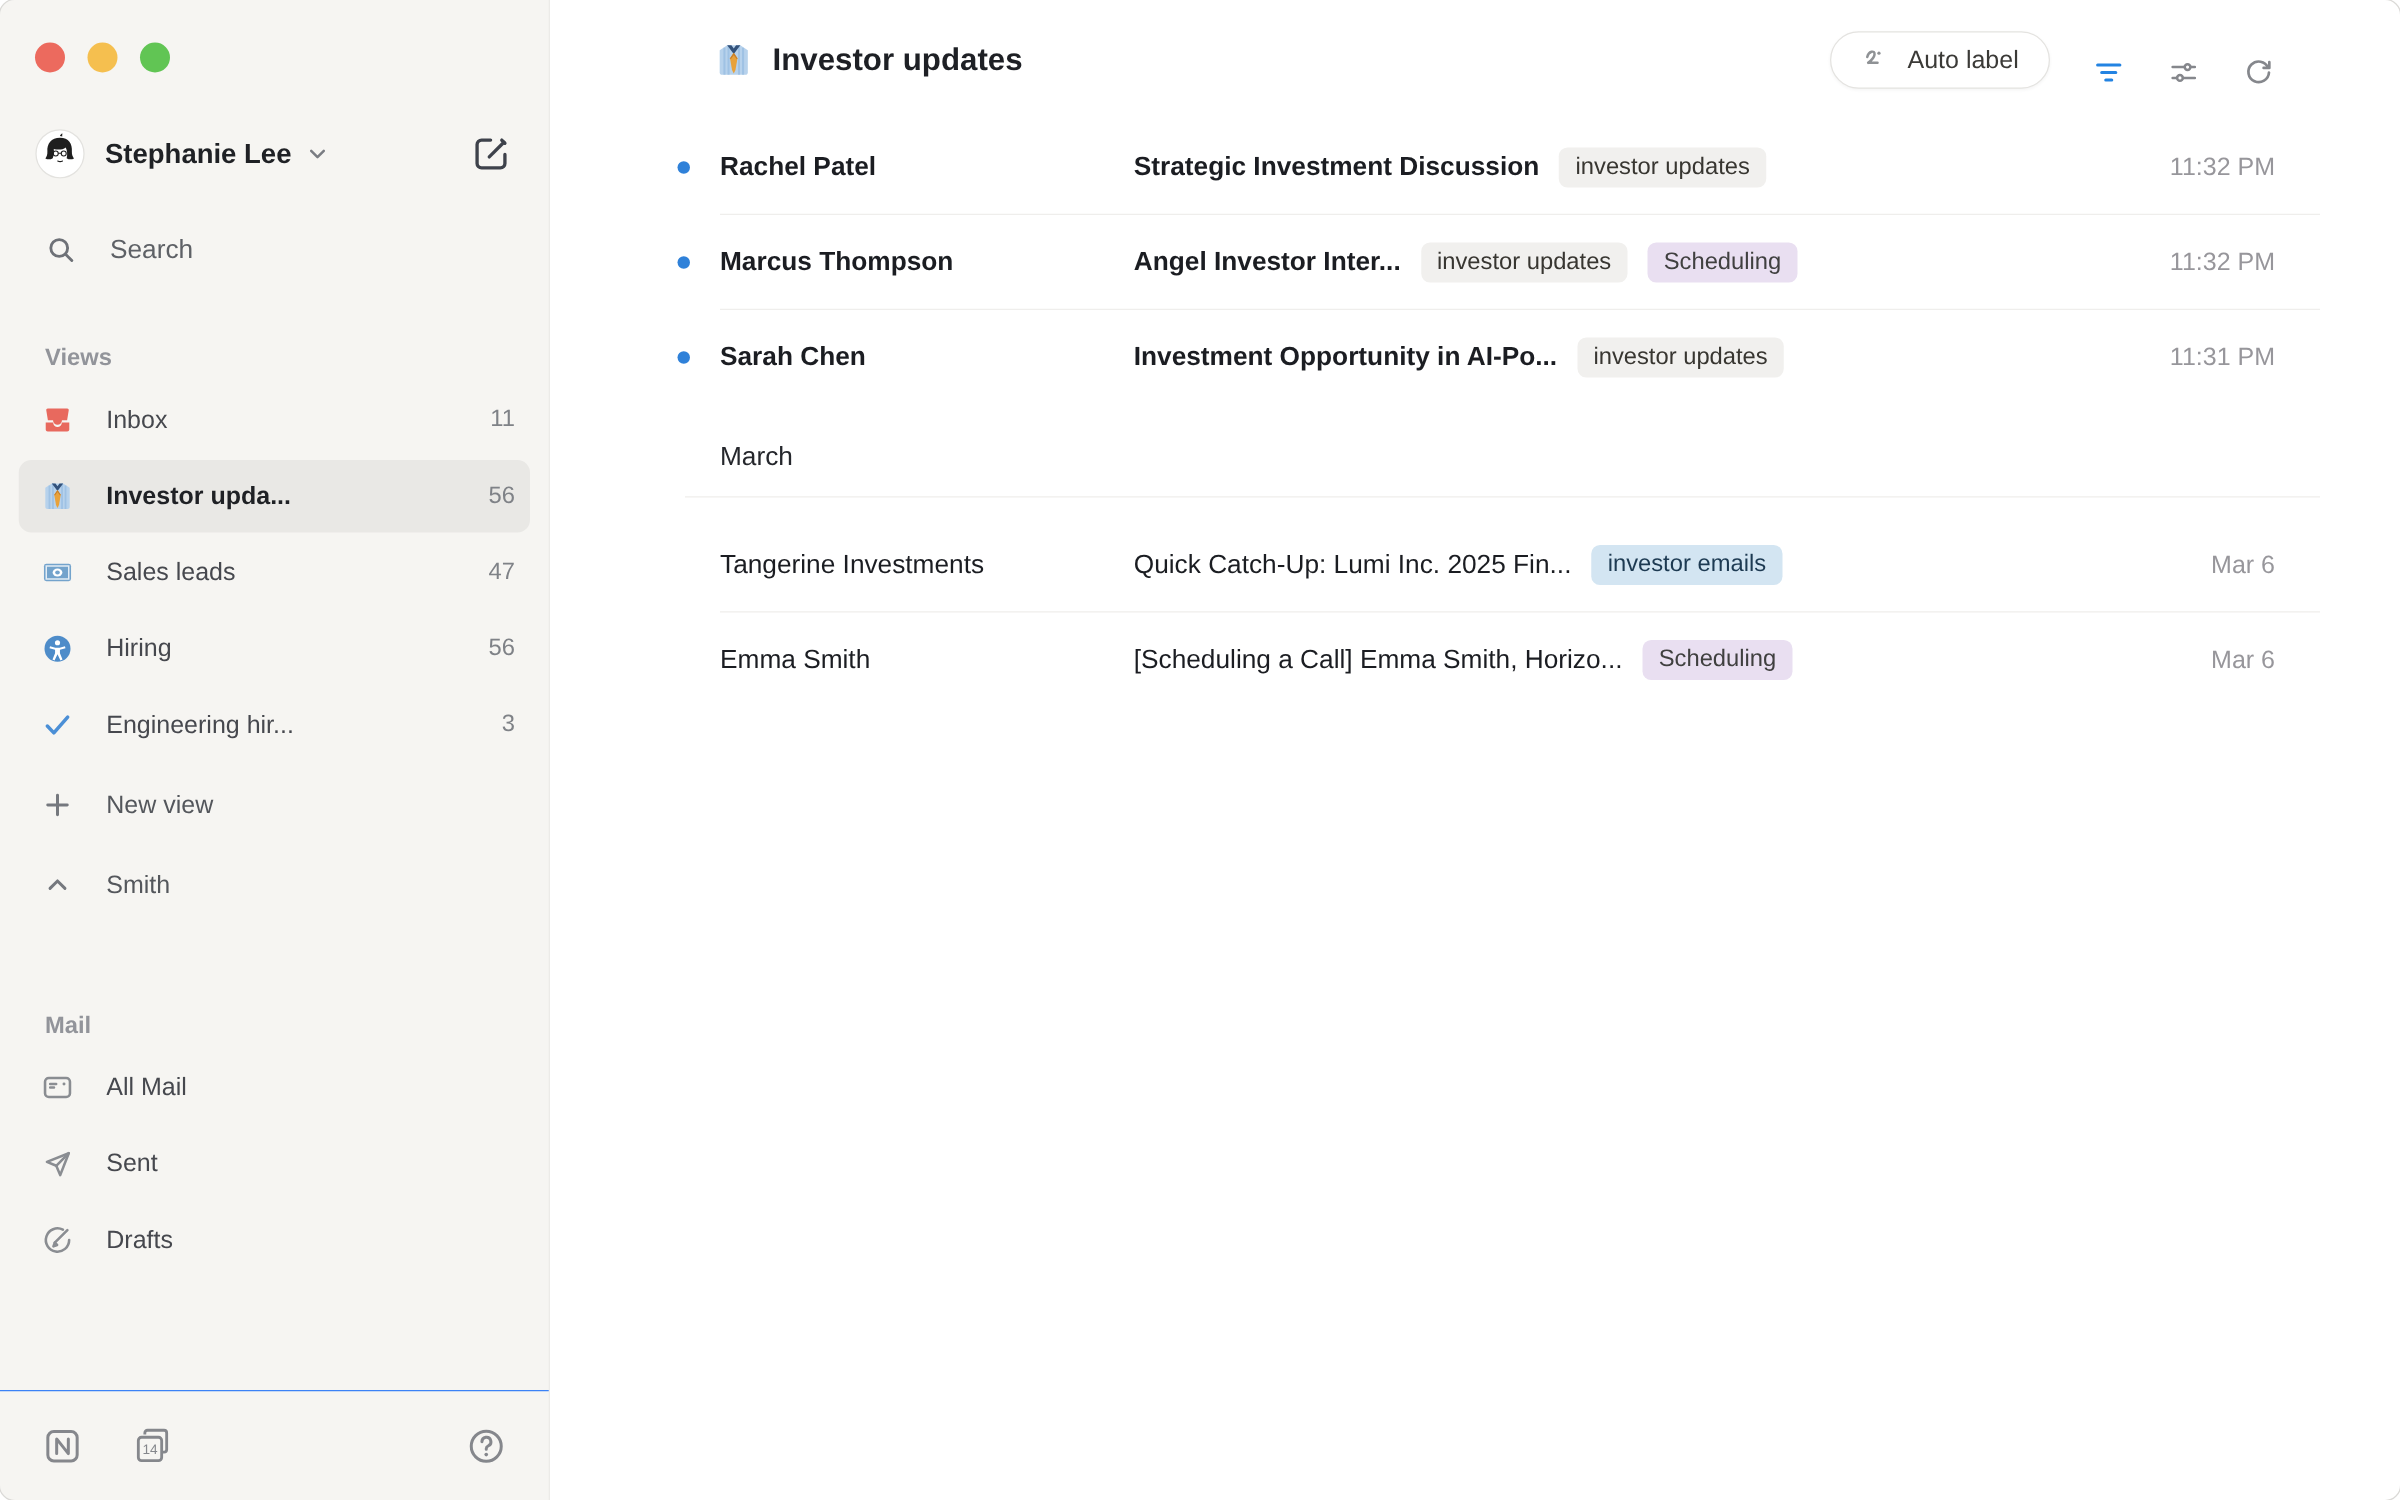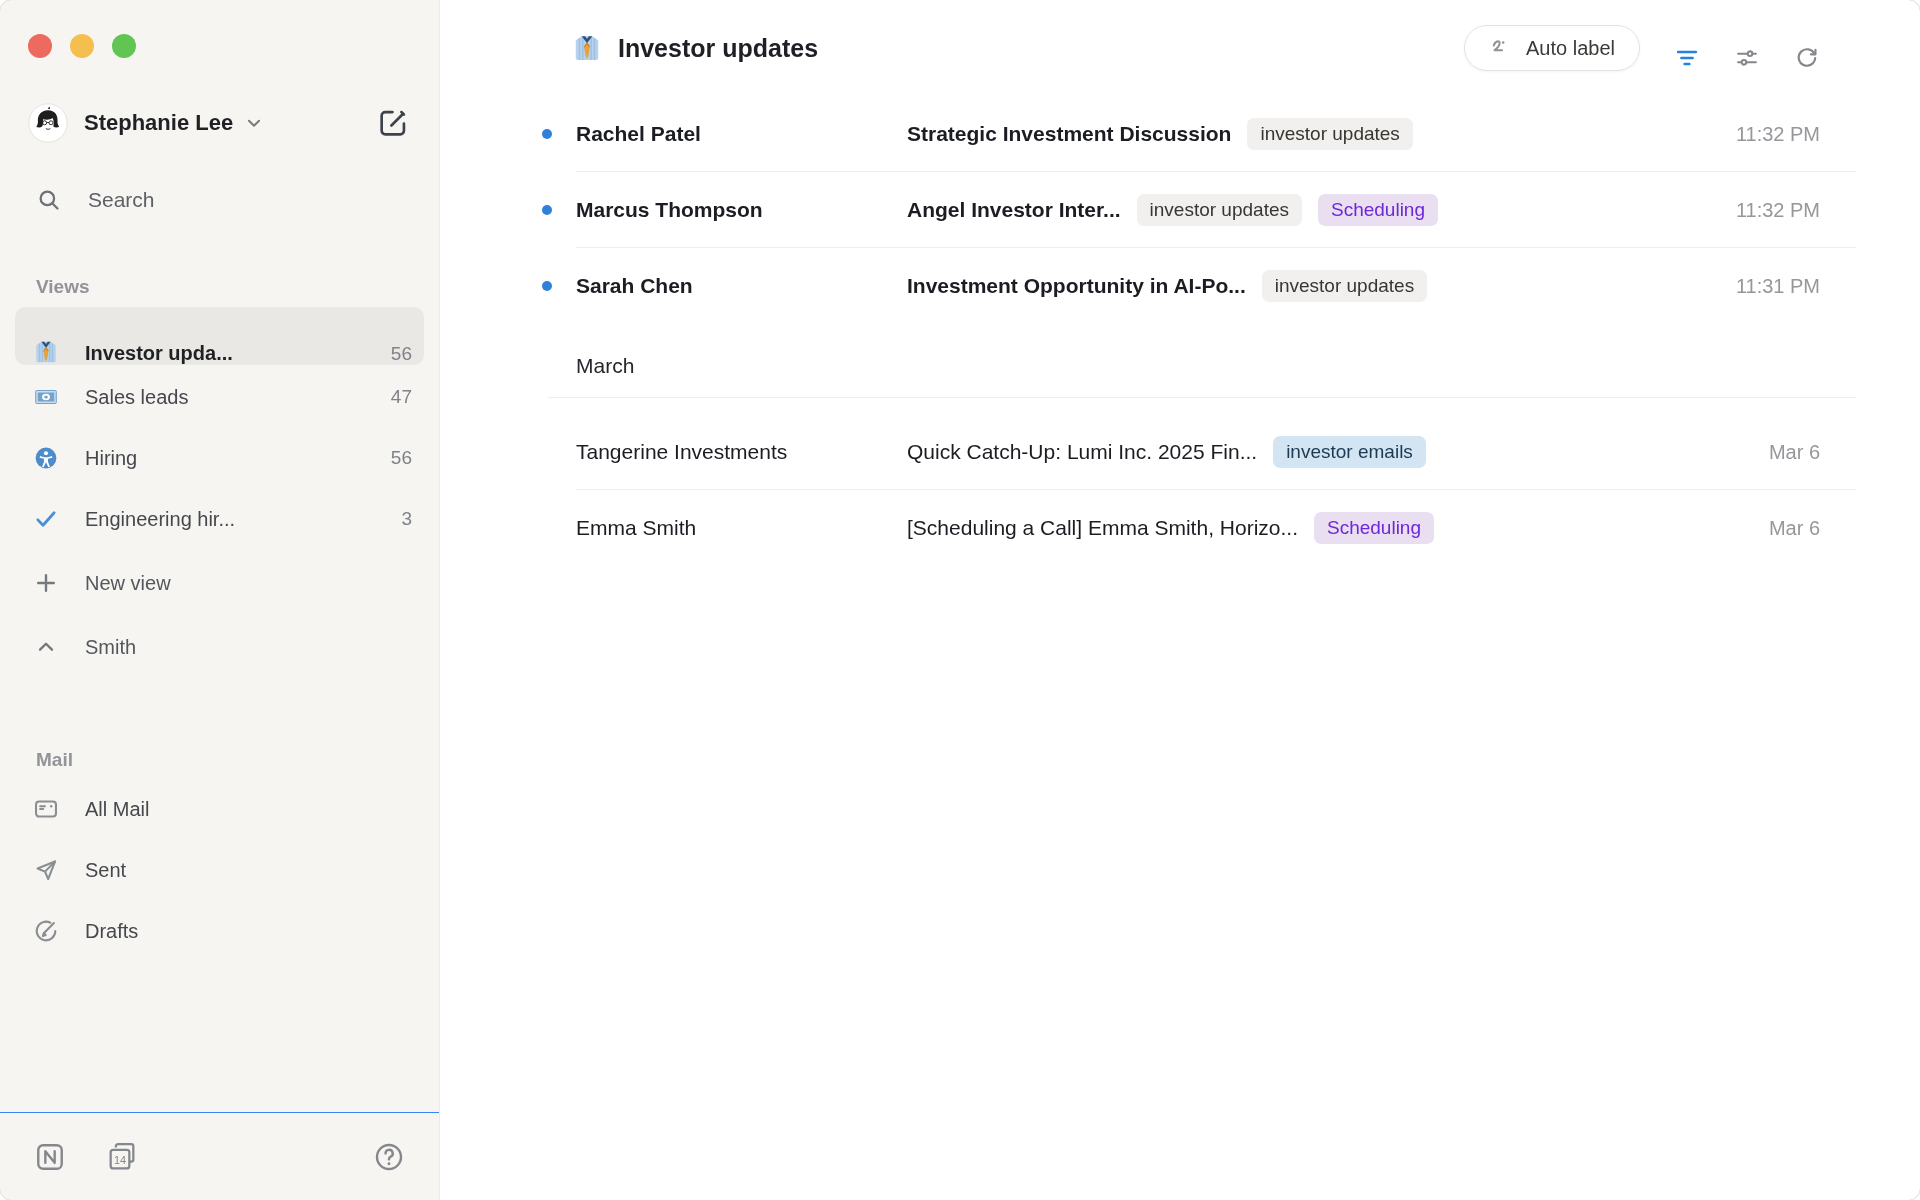--- a/index.html
+++ b/index.html
@@ -23,21 +23,21 @@
   .compose-btn{margin-left:auto;width:32px;height:32px;background:none;border:none;padding:0;cursor:pointer;}
 
   .search-row{display:flex;align-items:center;height:44px;margin:35px 15px 0 18px;padding:0 0 0 18px;border-radius:10px;cursor:pointer;}
   .search-row .icon{width:26px;height:26px;}
   .search-label{margin-left:26px;font-size:21px;color:#5E6166;}
 
   .section-label{margin:54px 0 6px 36px;font-size:19px;font-weight:600;color:#92949A;}
   .section-label.mail-label{margin-top:70px;}
 
   .side-item{display:flex;align-items:center;height:58px;margin:3px 15px;padding:0 12px 0 18px;border-radius:10px;cursor:pointer;}
-  .side-item.selected{background:#E9E8E5;align-items:flex-end;}
+  .side-item.selected{background:#E9E8E5;}
   .side-item .icon{width:26px;height:26px;flex-shrink:0;}
   .side-item .label{margin-left:26px;font-size:20px;font-weight:500;color:#46484E;white-space:nowrap;overflow:hidden;flex:1;}
   .side-item.selected .label{color:#1F2125;font-weight:600;}
   .side-item .count{font-size:19px;color:#7F8287;margin-left:12px;}
   .side-item.util .label{color:#54575C;}
 
   .icon svg{width:100%;height:100%;display:block;}
 
   .sidebar-bottom{margin-top:auto;border-top:1px solid #3b82f6;height:88px;display:flex;align-items:center;padding:0 34px;gap:40px;}
   .foot-btn{width:32px;height:32px;background:none;border:none;padding:0;cursor:pointer;}
@@ -58,21 +58,21 @@
   .dot-col{width:36px;flex-shrink:0;display:flex;}
   .dot{width:10px;height:10px;border-radius:50%;background:#2F81D9;margin-left:2px;display:none;}
   .mail-row.unread .dot{display:block;}
   .sender{width:331px;flex-shrink:0;font-size:21px;color:#1B1D22;white-space:nowrap;overflow:hidden;}
   .mail-row.unread .sender{font-weight:700;}
   .subject-area{display:flex;align-items:center;gap:16px;min-width:0;flex:1;}
   .subject{font-size:21px;color:#1B1D22;white-space:nowrap;overflow:hidden;text-overflow:ellipsis;flex-shrink:1;}
   .mail-row.unread .subject{font-weight:600;}
   .tag{font-size:19px;font-weight:500;padding:5px 13px;border-radius:7px;white-space:nowrap;flex-shrink:0;cursor:pointer;}
   .tag-gray{background:#F1F0EE;color:#383631;}
-  .tag-purple{background:#E9DFF1;color:#6d28d9;}
+  .tag-purple{background:#E9DFF1;color:#404040;}
   .tag-blue{background:#D3E5F2;color:#1D3A52;}
   .time{margin-left:24px;font-size:20px;color:#97969B;white-space:nowrap;flex-shrink:0;}
 
   .group-header{position:relative;margin-top:30px;padding:0 64px 20px 136px;}
   .group-label{font-size:21px;font-weight:500;color:#25272C;}
   .group-header::after{content:"";position:absolute;left:108px;right:64px;bottom:0;height:1px;background:#EFEEEC;}
   .group-rows{padding-top:16px;}
 </style>
 </head>
 <body>
@@ -118,20 +118,30 @@
           <svg viewBox="0 0 24 24" fill="none" stroke="#6E7177" stroke-width="2.1">
             <circle cx="10.5" cy="10.5" r="6.2"></circle>
             <path d="m15.2 15.2 4.6 4.6" stroke-linecap="round"></path>
           </svg>
         </span>
       <span class="search-label">Search</span>
     </div>
 
     <div class="section-label">Views</div>
     <nav id="views-list">
+        <div class="side-item">
+    <span class="icon icon-slot">
+            <svg viewBox="0 0 24 24">
+              <path fill="#E8695E" d="M4.8 3.5h14.4c.7 0 1.2.6 1.1 1.3l-1.2 7.4h-3.8a3.3 3.3 0 0 1-6.6 0H4.9L3.7 4.8c-.1-.7.4-1.3 1.1-1.3z"></path>
+              <path fill="#E8695E" d="M3.3 13.9h5.5a3.2 3.2 0 0 0 6.4 0h5.5v5.1c0 .8-.7 1.5-1.5 1.5H4.8c-.8 0-1.5-.7-1.5-1.5z"></path>
+            </svg>
+          </span>
+    <span class="label">Inbox</span>
+    <span class="count">11</span>
+  </div>
         <div class="side-item selected">
     <span class="icon icon-slot">
             <svg viewBox="0 0 24 24">
               <path fill="#B7D2EC" d="M7.8 2.5 3 5.8v14.2c0 .8.7 1.5 1.5 1.5h15c.8 0 1.5-.7 1.5-1.5V5.8L16.2 2.5z"></path>
               <path fill="#8FB8DF" opacity=".6" d="M5.4 4.1h1.3v17.4H5.4zM8 2.6h1.3v18.9H8zm6.7 0H16v18.9h-1.3zm2.6 1.5h1.3v17.4h-1.3z"></path>
               <path fill="#33527B" d="M7.8 2.5 12 8.2l4.2-5.7h-2.7L12 4.6l-1.5-2.1z"></path>
               <path fill="#E8A23B" d="m12 7.4 2.4 3.4-1.3 7.6-1.1 2.2-1.1-2.2-1.3-7.6z"></path>
               <path fill="#C77F2A" d="m12 7.4 2.4 3.4-.5.7-1.9-2.6-1.9 2.6-.5-.7z"></path>
             </svg>
           </span>

